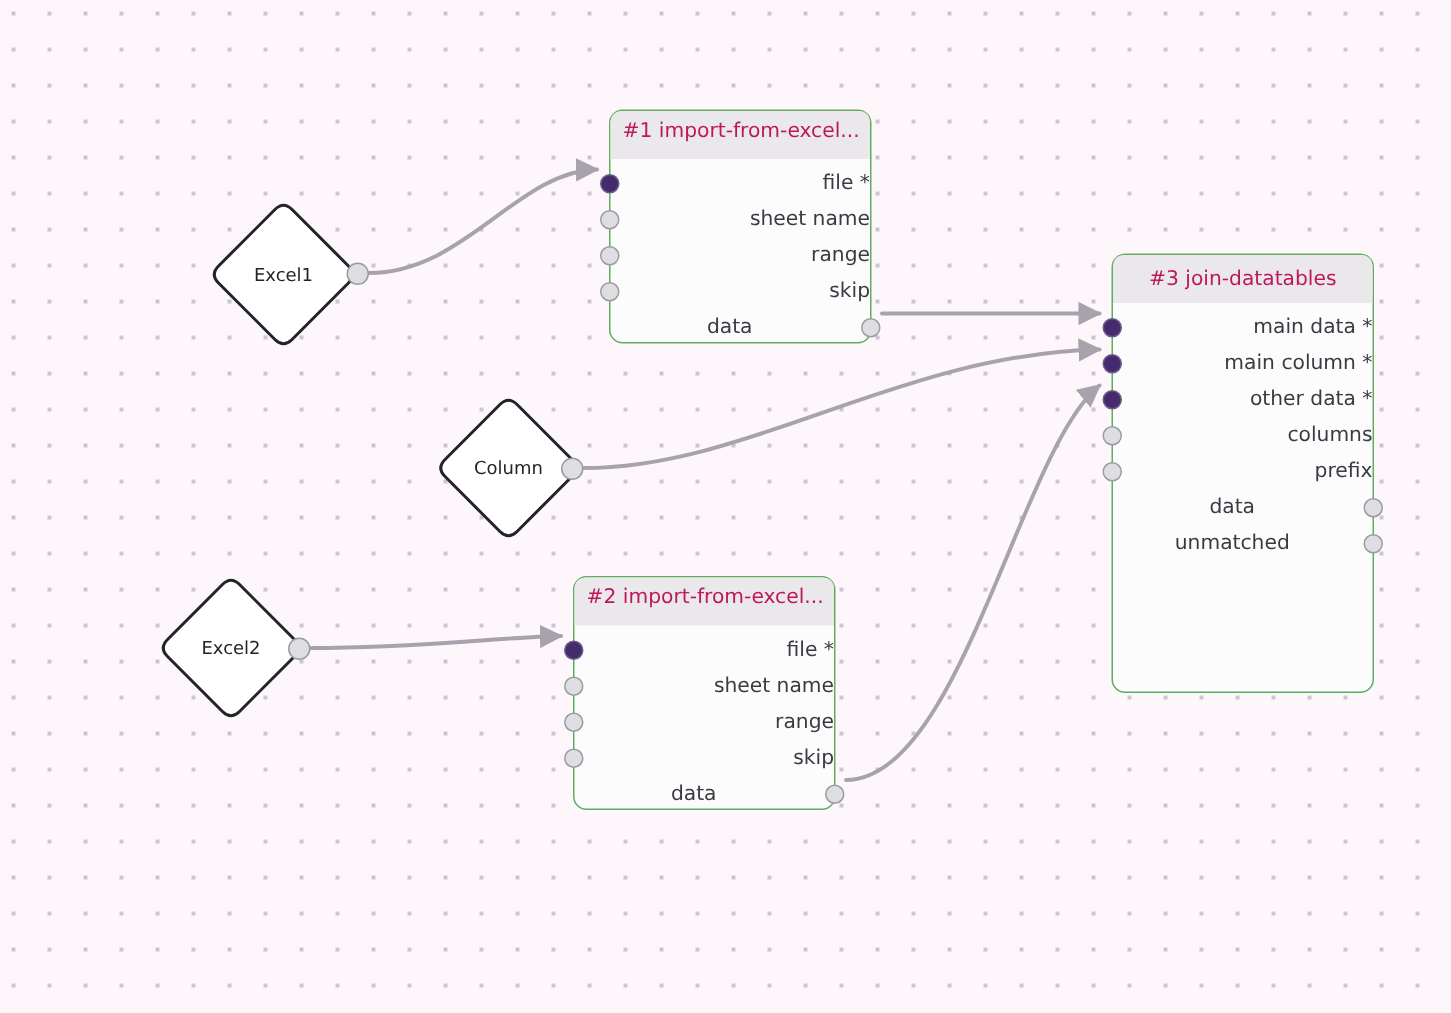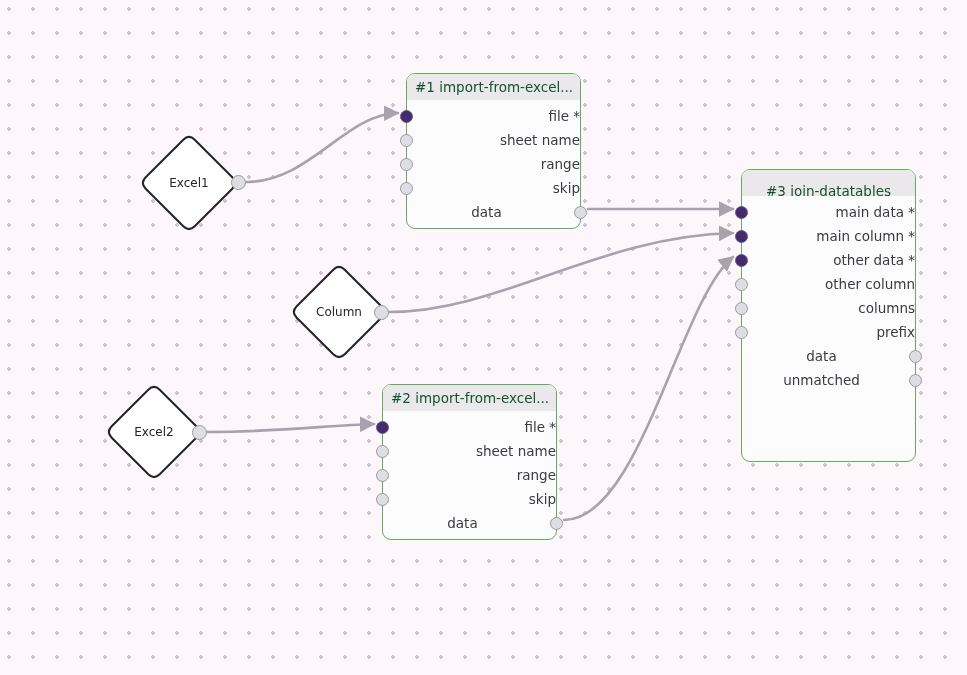--- a/index.html
+++ b/index.html
@@ -38,32 +38,32 @@
   .node {
     position: absolute;
     box-sizing: border-box;
     border: 1.5px solid #5fae5f;
     border-radius: 9px;
     background: #fdfcfd;
     overflow: visible;
   }
   .node-header {
     box-sizing: border-box;
-    height: 26px;
+    height: 32px;
     line-height: 26px;
     background: #ebe8ec;
     border-top-left-radius: 7px;
     border-top-right-radius: 7px;
     font-size: 13.5px;
-    color: #14532d;
+    color: #be185d;
     padding: 0 8px;
     white-space: nowrap;
     overflow: hidden;
   }
-  .node-header.center { text-align: center; padding: 8px 4px; }
+  .node-header.center { text-align: center; padding: 3px 4px; }
   .node-header.left   { text-align: left; }
 
   .ports {
     position: relative;
     padding-top: 4px;
   }
   .port-row {
     position: relative;
     height: 24px;
     line-height: 24px;
@@ -185,21 +185,20 @@
           <div class="port-row in"><span class="port-dot" style="background: rgb(222, 222, 226);"></span><span class="port-label">skip</span></div>
           <div class="port-row out"><span class="port-dot" style="background: rgb(222, 222, 226);"></span><span class="port-label">data</span></div>
         </div>
       </div>
       <div class="node" style="left: 741px; top: 169px; width: 175px; height: 293px; border-color: rgb(95, 174, 95); background: rgb(253, 252, 253);">
         <div class="node-header center" style="background: rgb(235, 232, 236);">#3 join-datatables</div>
         <div class="ports">
           <div class="port-row in"><span class="port-dot filled" style="background: rgb(69, 43, 110);"></span><span class="port-label">main data *</span></div>
           <div class="port-row in"><span class="port-dot filled" style="background: rgb(69, 43, 110);"></span><span class="port-label">main column *</span></div>
           <div class="port-row in"><span class="port-dot filled" style="background: rgb(69, 43, 110);"></span><span class="port-label">other data *</span></div>
-          <div class="port-row in"><span class="port-dot" style="background: rgb(222, 222, 226);"></span><span class="port-label">other column</span></div>
           <div class="port-row in"><span class="port-dot" style="background: rgb(222, 222, 226);"></span><span class="port-label">columns</span></div>
           <div class="port-row in"><span class="port-dot" style="background: rgb(222, 222, 226);"></span><span class="port-label">prefix</span></div>
           <div class="port-row out"><span class="port-dot" style="background: rgb(222, 222, 226);"></span><span class="port-label">data</span></div>
           <div class="port-row out"><span class="port-dot" style="background: rgb(222, 222, 226);"></span><span class="port-label">unmatched</span></div>
         </div>
       </div>
     </div>
 
 </div>
 

